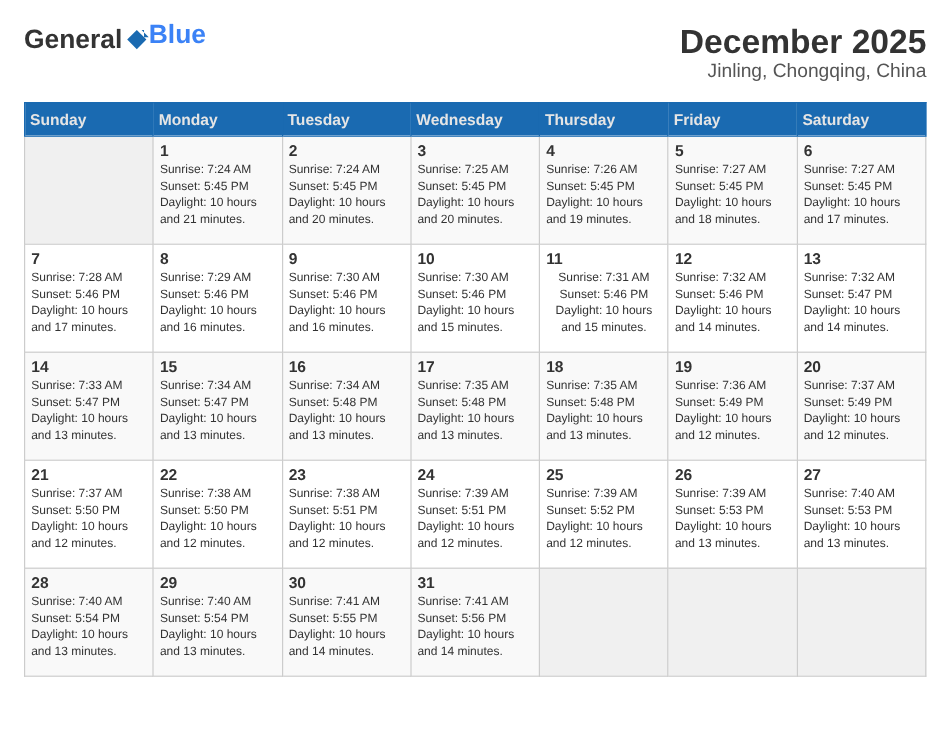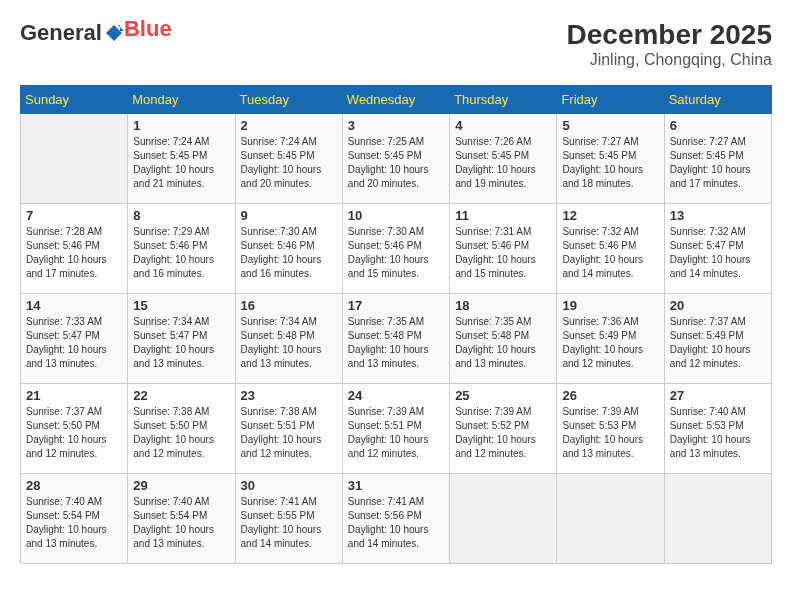--- a/index.html
+++ b/index.html
@@ -34,25 +34,25 @@
       font-size: 16px;
       color: #555;
     }
     table {
       width: 100%;
       border-collapse: collapse;
       font-size: 11px;
     }
     thead tr th {
       background-color: #1a6ab1;
-      color: #fde047;
+      color: #e5e5e5;
       padding: 6px 4px;
       text-align: left;
       font-size: 13px;
-      font-weight: normal;
+      font-weight: bold;
       border: 1px solid #1a6ab1;
     }
     tbody tr td {
       border: 1px solid #ccc;
       padding: 4px 5px;
       vertical-align: top;
       width: calc(100% / 7);
       min-height: 80px;
       height: 90px;
       background: #fff;
@@ -84,21 +84,21 @@
 
 <div class="header-area">
   <div class="logo">
     <div style="display:flex; align-items:center; gap:2px;">
       <span style="font-size:22px; font-weight:bold; color:#333;">General</span>
       <svg width="20" height="20" viewBox="0 0 20 20">
         <polygon points="10,2 18,10 10,18 2,10" fill="#1a6ab1"></polygon>
         <polygon points="14,2 20,8 16,8 16,2" fill="#1a6ab1"></polygon>
       </svg>
     </div>
-    <span style="font-size:22px; font-weight:bold; color:#ef4444; margin-top:-4px;">Blue</span>
+    <span style="font-size:22px; font-weight:bold; color:#3b82f6; margin-top:-4px;">Blue</span>
   </div>
   <div class="title-area">
     <div class="month-title">December 2025</div>
     <div class="location-title">Jinling, Chongqing, China</div>
   </div>
 </div>
 
 <table>
   <thead>
     <tr>
@@ -181,21 +181,21 @@
         </td>
         <td>
           <span class="day-number">10</span>
           <div class="day-info" style="white-space: pre-line;">Sunrise: 7:30 AM
 Sunset: 5:46 PM
 Daylight: 10 hours
 and 15 minutes.</div>
         </td>
         <td>
           <span class="day-number">11</span>
-          <div class="day-info" style="white-space: pre-line;">Sunrise: 7:31 AM
+          <div class="day-info" style="white-space: pre-line; text-align: center;">Sunrise: 7:31 AM
 Sunset: 5:46 PM
 Daylight: 10 hours
 and 15 minutes.</div>
         </td>
         <td>
           <span class="day-number">12</span>
           <div class="day-info" style="white-space: pre-line;">Sunrise: 7:32 AM
 Sunset: 5:46 PM
 Daylight: 10 hours
 and 14 minutes.</div>

